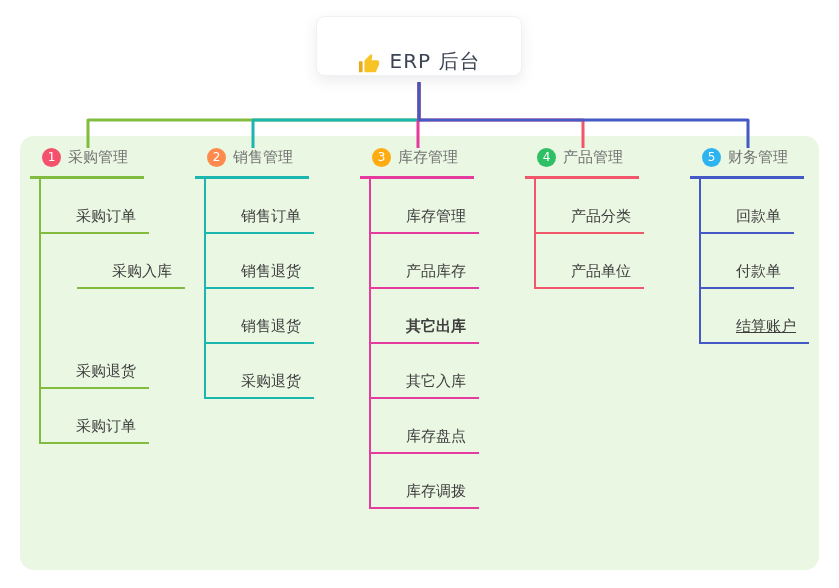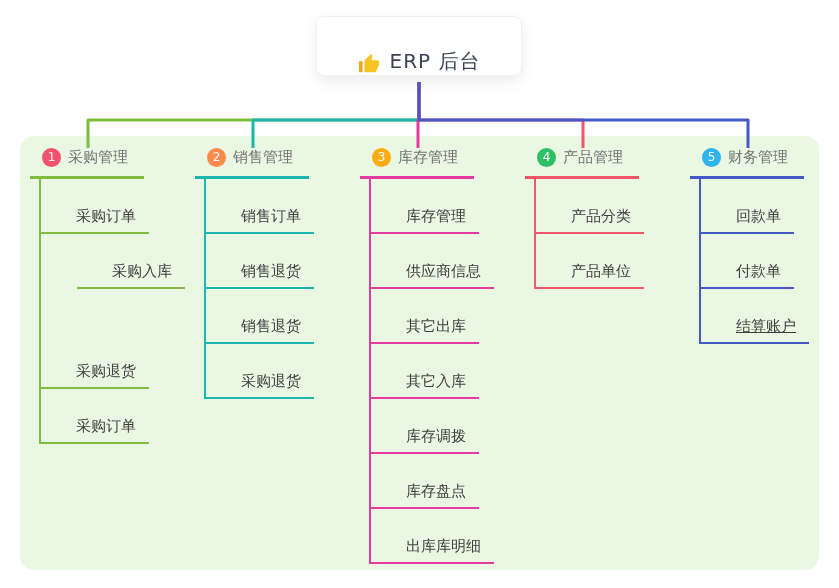--- a/index.html
+++ b/index.html
@@ -149,26 +149,25 @@
         <li class="child" style="border-bottom-color: rgb(27, 182, 174);">销售订单</li>
         <li class="child" style="border-bottom-color: rgb(27, 182, 174);">销售退货</li>
         <li class="child" style="border-bottom-color: rgb(27, 182, 174);">销售退货</li>
         <li class="child" style="border-bottom-color: rgb(27, 182, 174);">采购退货</li>
       </ul></div>
     <div class="branch-column" style="left: 360px;"><div class="branch-header" style="border-bottom-color: rgb(229, 58, 158);">
         <span class="badge" style="background: rgb(255, 172, 19);">3</span>
         <span class="branch-label">库存管理</span>
       </div><ul class="children" style="border-left-color: rgb(229, 58, 158);">
         <li class="child" style="border-bottom-color: rgb(229, 58, 158);">库存管理</li>
-        <li class="child" style="border-bottom-color: rgb(229, 58, 158);">供应商信息</li>
-        <li class="child" style="border-bottom-color: rgb(229, 58, 158);">其它出库</li>
+        <li class="child" style="border-bottom-color: rgb(229, 58, 158);">产品库存</li>
+        <li class="child" style="border-bottom-color: rgb(229, 58, 158); font-weight: bold;">其它出库</li>
         <li class="child" style="border-bottom-color: rgb(229, 58, 158);">其它入库</li>
+        <li class="child" style="border-bottom-color: rgb(229, 58, 158);">库存盘点</li>
         <li class="child" style="border-bottom-color: rgb(229, 58, 158);">库存调拨</li>
-        <li class="child" style="border-bottom-color: rgb(229, 58, 158);">库存盘点</li>
-        <li class="child" style="border-bottom-color: rgb(229, 58, 158);">出库库明细</li>
       </ul></div>
     <div class="branch-column" style="left: 525px;"><div class="branch-header" style="border-bottom-color: rgb(242, 86, 107);">
         <span class="badge" style="background: rgb(47, 191, 100);">4</span>
         <span class="branch-label">产品管理</span>
       </div><ul class="children" style="border-left-color: rgb(242, 86, 107);">
         <li class="child" style="border-bottom-color: rgb(242, 86, 107);">产品分类</li>
         <li class="child" style="border-bottom-color: rgb(242, 86, 107);">产品单位</li>
       </ul></div>
     <div class="branch-column" style="left: 690px;"><div class="branch-header" style="border-bottom-color: rgb(68, 89, 198);">
         <span class="badge" style="background: rgb(45, 179, 238);">5</span>

